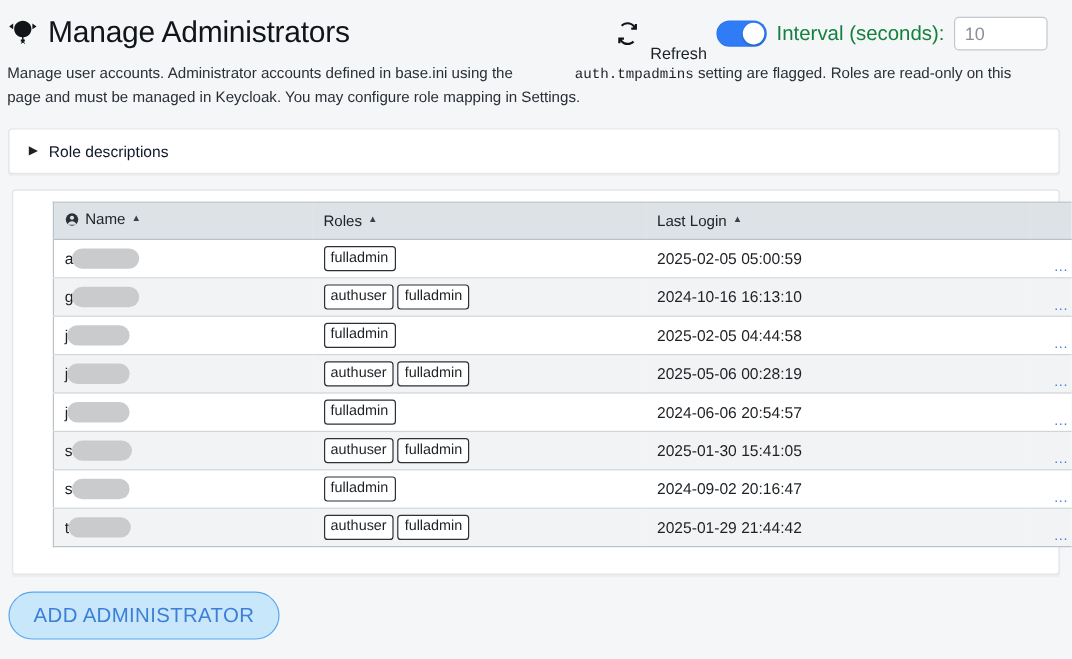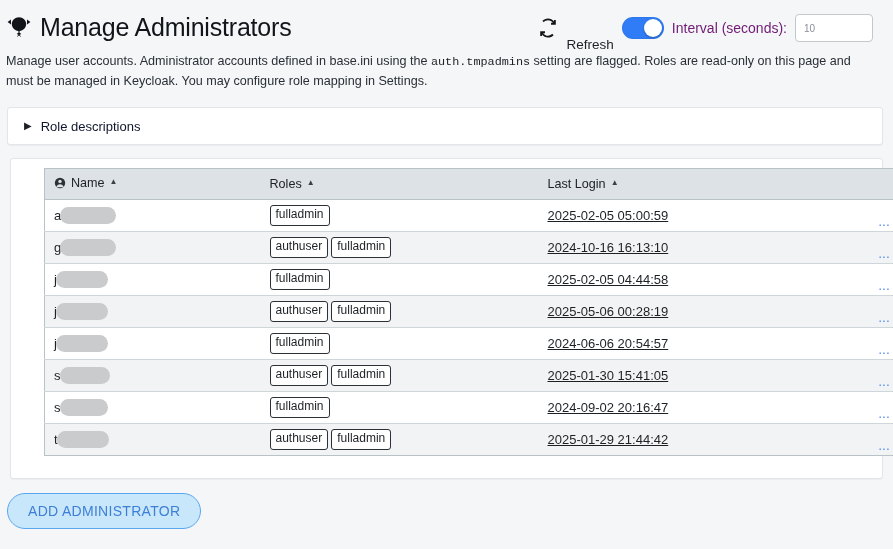--- a/index.html
+++ b/index.html
@@ -32,39 +32,39 @@
     width: 42px; height: 22px; border-radius: 11px;
     background: #2f7cf6; position: relative; flex: none;
     box-shadow: inset 0 0 0 1px rgba(0,0,0,0.04);
   }
   .toggle .knob {
     position: absolute; top: 2px; right: 2px;
     width: 18px; height: 18px; border-radius: 50%;
     background: #ffffff;
     box-shadow: 0 1px 2px rgba(0,0,0,0.28);
   }
-  .interval-label { font-size: 14px; color: #701a75; }
+  .interval-label { font-size: 17px; color: #15803d; }
   .interval-input {
     width: 78px; height: 28px;
     border: 1px solid #c3c8cd; border-radius: 4px;
     background: #fff; color: #8a9099;
-    font-size: 10px; font-family: "Liberation Sans", sans-serif;
+    font-size: 15px; font-family: "Liberation Sans", sans-serif;
     padding: 0 8px;
   }
   .interval-input::placeholder { color: #8a9099; }
 
   
   .description {
     padding: 4px 14px 0 6px;
     font-size: 12.6px; line-height: 1.55; color: #2a2f36;
     max-width: 886px;
   }
   .description code {
     font-family: "Liberation Mono", "DejaVu Sans Mono", monospace;
-    font-size: 11.8px; color: #1b1f24;
+    font-size: 11.8px; color: #1b1f24; margin-left: 48px;
   }
 
   
   .accordion {
     margin: 16px 10px 0 7px;
     background: #ffffff;
     border: 1px solid #e2e5e9;
     border-radius: 3px;
     height: 38px;
     display: flex; align-items: center;
@@ -136,21 +136,21 @@
     display: inline-block;
     border: 1px solid #2c3137;
     border-radius: 3px;
     background: #ffffff;
     font-size: 12px;
     color: #1d2125;
     padding: 2px 5px 3px 5px;
     line-height: 1.1;
     white-space: nowrap;
   }
-  .login-cell { font-size: 13px; color: #1d2125; text-decoration: underline; }
+  .login-cell { font-size: 13px; color: #1d2125; }
   .act-cell { text-align: right; padding-right: 12px; vertical-align: bottom; }
   .dots-btn {
     display: inline-block;
     color: #3e7fe6;
     font-size: 12px;
     letter-spacing: 0.5px;
     line-height: 1;
     cursor: pointer;
     position: relative;
     top: 6px;
@@ -159,21 +159,21 @@
   }
 
   
   .footer { padding: 14px 0 0 7px; }
   .add-btn {
     display: inline-block;
     background: #c9e7fb;
     border: 1px solid #5aa7ee;
     border-radius: 20px;
     color: #3d7fd6;
-    font-size: 14px;
+    font-size: 17px;
     letter-spacing: 0.3px;
     padding: 9px 20px;
     cursor: pointer;
     font-family: "Liberation Sans", sans-serif;
   }
 </style>
 </head>
 <body>
 
 <div class="page">

